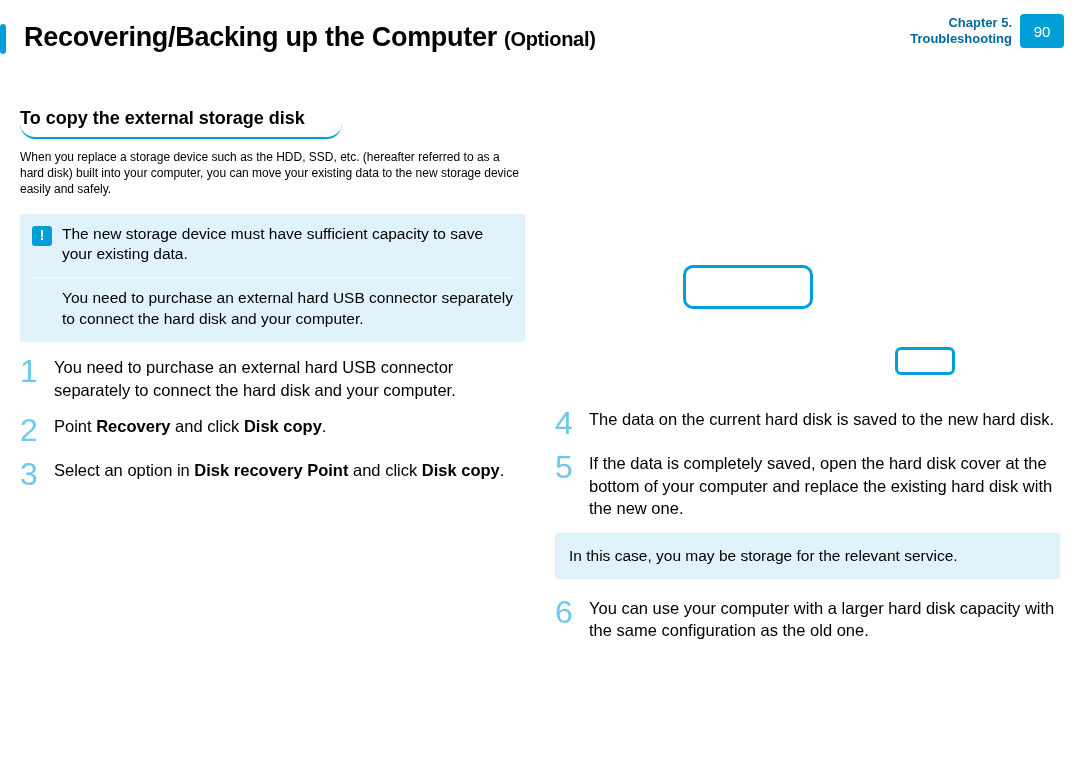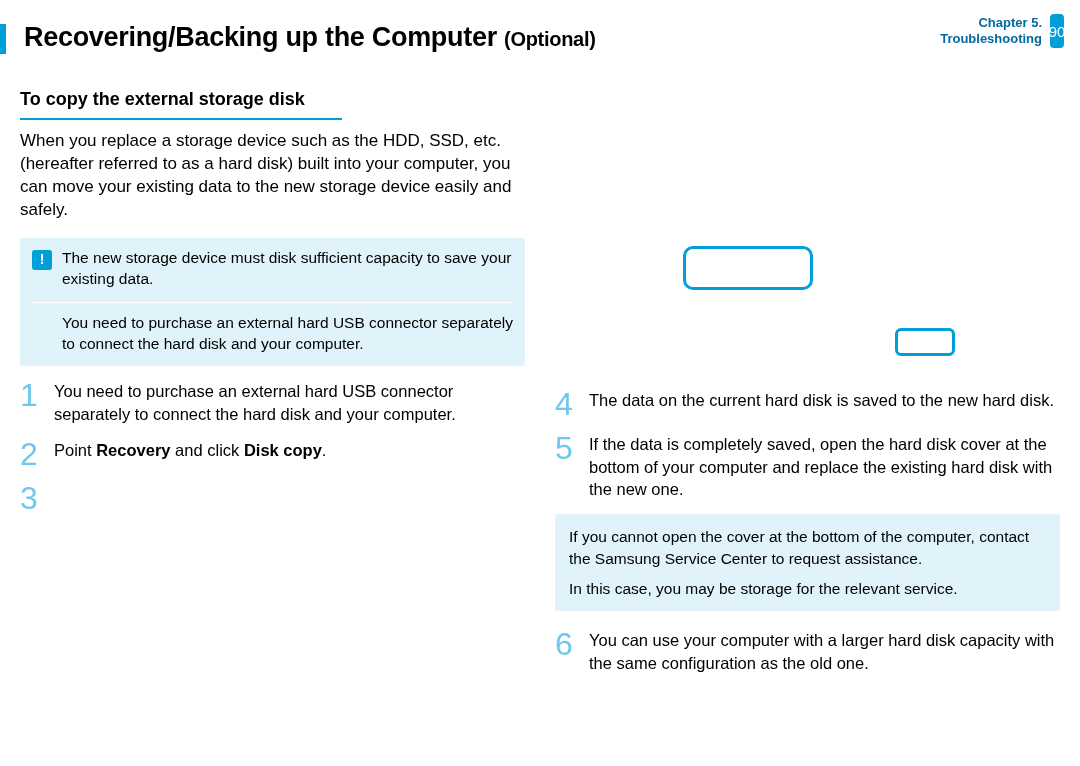--- a/index.html
+++ b/index.html
@@ -1,28 +1,28 @@
 <!DOCTYPE html>
 <html><head>
 <meta charset="utf-8">
 <style>
-  * { box-sizing: border-box; margin: 0; padding: 0; }
+  * { box-sizing: border-box; margin: 0; padding: 0; border-radius: 25px; }
   html, body { width: 1080px; height: 766px; font-family: "Segoe UI", "Helvetica Neue", Arial, sans-serif; color: #000; background: #fff; }
   .page { position: relative; width: 1080px; height: 766px; padding: 22px 20px 20px 20px; }
   .accent-bar { position: absolute; left: 0; top: 24px; width: 6px; height: 30px; background: #009fd9; }
   .header { display: flex; justify-content: space-between; align-items: flex-start; height: 54px; }
   .title { padding-left: 4px; font-size: 27px; font-weight: 700; letter-spacing: -0.3px; }
   .title .opt { font-size: 20px; font-weight: 700; }
   .chapter-block { display: flex; align-items: center; gap: 8px; position: absolute; right: 16px; top: 14px; }
   .chapter-text { text-align: right; color: #0369a1; font-weight: 700; font-size: 13px; line-height: 1.25; }
-  .page-num-badge { width: 14px; height: 34px; background: #009fd9; color: #fff; border-radius: 4px; display: flex; align-items: center; justify-content: center; font-size: 15px; font-weight: 400; }
-  .columns { display: flex; gap: 30px; margin-top: 13px; }
+  .page-num-badge { width: 44px; height: 34px; background: #009fd9; color: #fff; border-radius: 4px; display: flex; align-items: center; justify-content: center; font-size: 15px; font-weight: 400; }
+  .columns { display: flex; gap: 30px; margin-top: 32px; }
   .col { width: 510px; }
   .subhead { font-size: 18px; font-weight: 700; padding-bottom: 8px; border-bottom: 2px solid #009fd9; display: inline-block; width: 322px; margin-bottom: 10px; }
-  .intro { font-size: 17px; line-height: 1.35; margin-bottom: 16px; }
+  .intro { font-size: 12px; line-height: 1.35; margin-bottom: 16px; }
   .note-box { background: #e0f3fa; border-radius: 2px; padding: 10px 12px 12px 12px; margin-bottom: 14px; font-size: 15.5px; line-height: 1.35; }
   .note-row1 { display: flex; gap: 10px; align-items: flex-start; }
   .excl-icon { width: 20px; height: 20px; min-width: 20px; background: #009fd9; border-radius: 3px; color: #fff; display: flex; align-items: center; justify-content: center; font-size: 14px; font-weight: 700; margin-top: 2px; }
   .note-divider { border: none; border-top: 1px solid #fff; margin: 12px 0 10px 0; }
   .note-row2 { padding-left: 30px; }
   .step { display: flex; gap: 10px; margin-bottom: 14px; font-size: 16.5px; line-height: 1.35; }
   .step-num { color: #6fc8eb; font-size: 32px; font-weight: 400; line-height: 0.95; min-width: 24px; }
   .step-text b, .step-text .bold { font-weight: 700; }
   .step-text p { margin: 0; }
   .step-text p + p { margin-top: 6px; }
@@ -56,61 +56,63 @@
 
   <div class="columns">
 
     <div class="col">
       <div class="subhead">To copy the external storage disk</div>
       <div class="intro">When you replace a storage device such as the HDD, SSD, etc. (hereafter referred to as a hard disk) built into your computer, you can move your existing data to the new storage device easily and safely.</div>
 
       <div class="note-box">
         <div class="note-row1">
           <div class="excl-icon">!</div>
-          <div>The new storage device must disk sufficient capacity to save your existing data.</div>
+          <div>The new storage device must have sufficient capacity to save your existing data.</div>
         </div>
         <hr class="note-divider">
         <div class="note-row2">You need to purchase an external hard USB connector separately to connect the hard disk and your computer.</div>
       </div>
 
       <div class="step">
         <div class="step-num">1</div>
         <div class="step-text">You need to purchase an external hard USB connector separately to connect the hard disk and your computer.</div>
       </div>
 
       <div class="step">
         <div class="step-num">2</div>
         <div class="step-text">
           <span>Point </span><b>Recovery</b><span> and click </span><b>Disk copy</b><span>.</span>
         </div>
       </div>
 
       <div class="step">
         <div class="step-num">3</div>
+        <div class="step-text">
+          <span>Select an option in </span><b>Disk recovery Point</b><span> and click </span><b>Disk copy</b><span>.</span>
+        </div>
       </div>
     </div>
 
     <div class="col">
       <div class="figure">
         <div class="fig-rect-lg"></div>
         <div class="fig-rect-sm"></div>
       </div>
 
       <div class="step">
         <div class="step-num">4</div>
         <div class="step-text">The data on the current hard disk is saved to the new hard disk.</div>
       </div>
 
       <div class="step">
         <div class="step-num">5</div>
         <div class="step-text">If the data is completely saved, open the hard disk cover at the bottom of your computer and replace the existing hard disk with the new one.</div>
       </div>
 
       <div class="infobox">
-        <p>If you cannot open the cover at the bottom of the computer, contact the Samsung Service Center to request assistance.</p>
         <p>In this case, you may be storage for the relevant service.</p>
       </div>
 
       <div class="step">
         <div class="step-num">6</div>
         <div class="step-text">
           <p>You can use your computer with a larger hard disk capacity with the same configuration as the old one.</p>
         </div>
       </div>
     </div>

